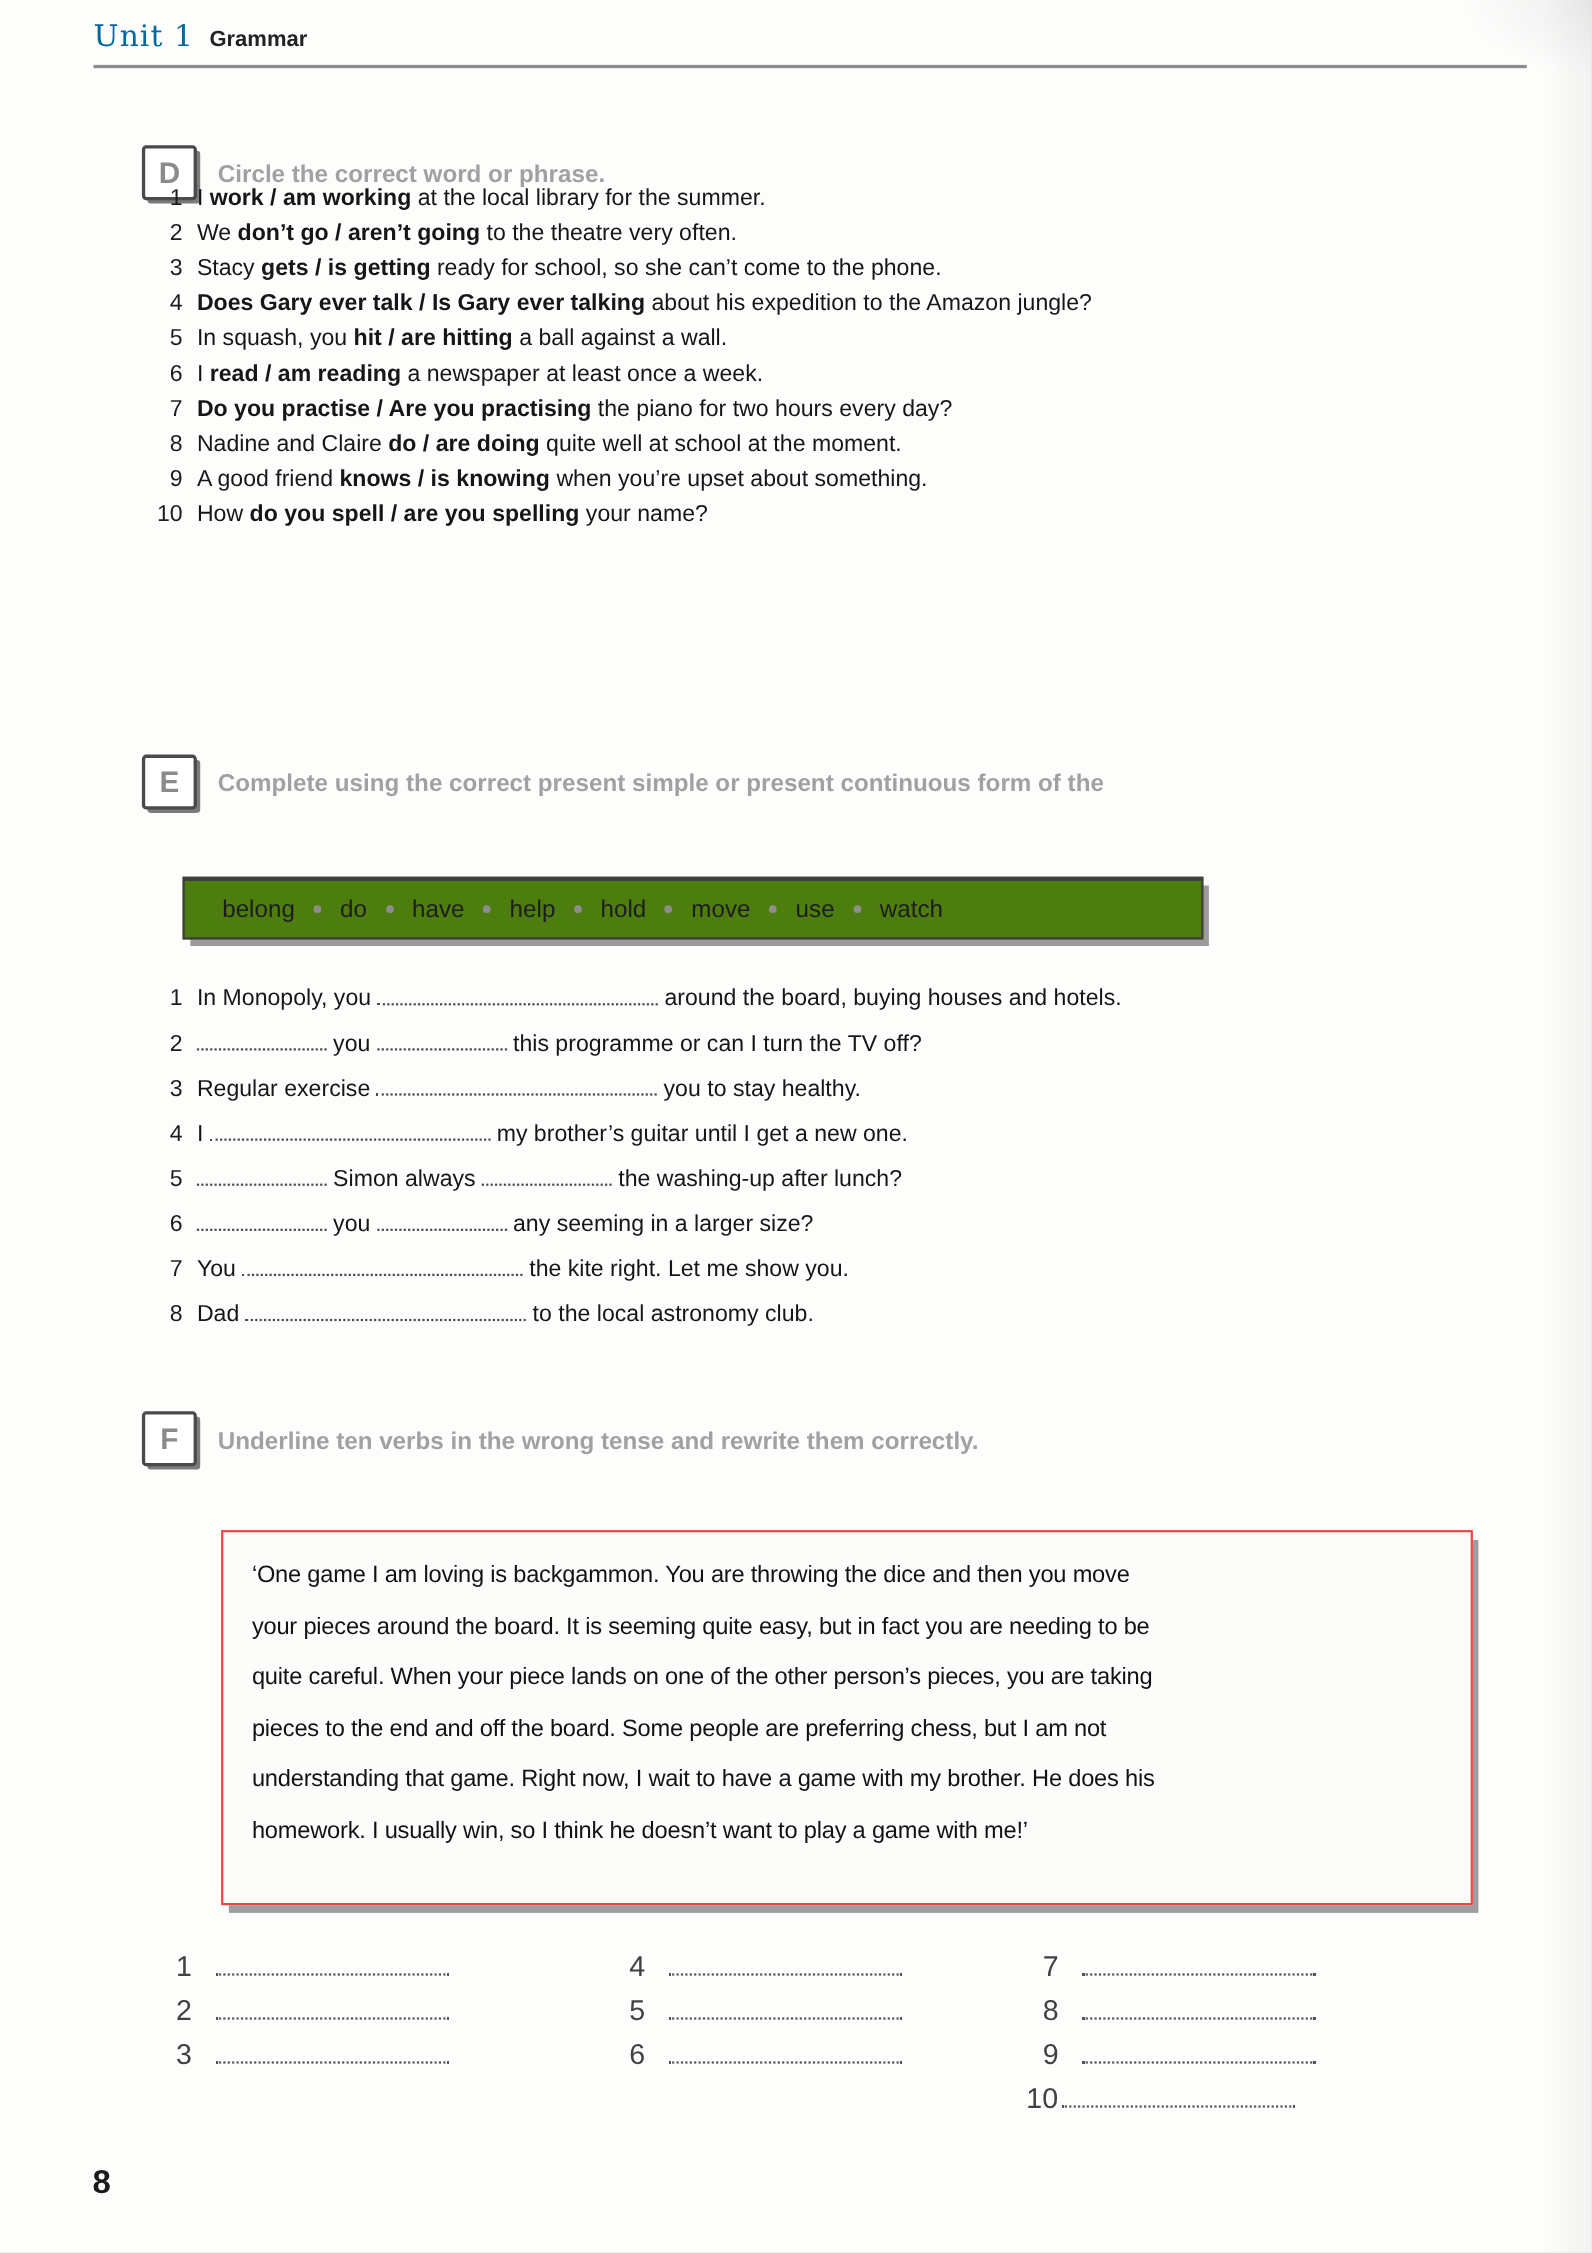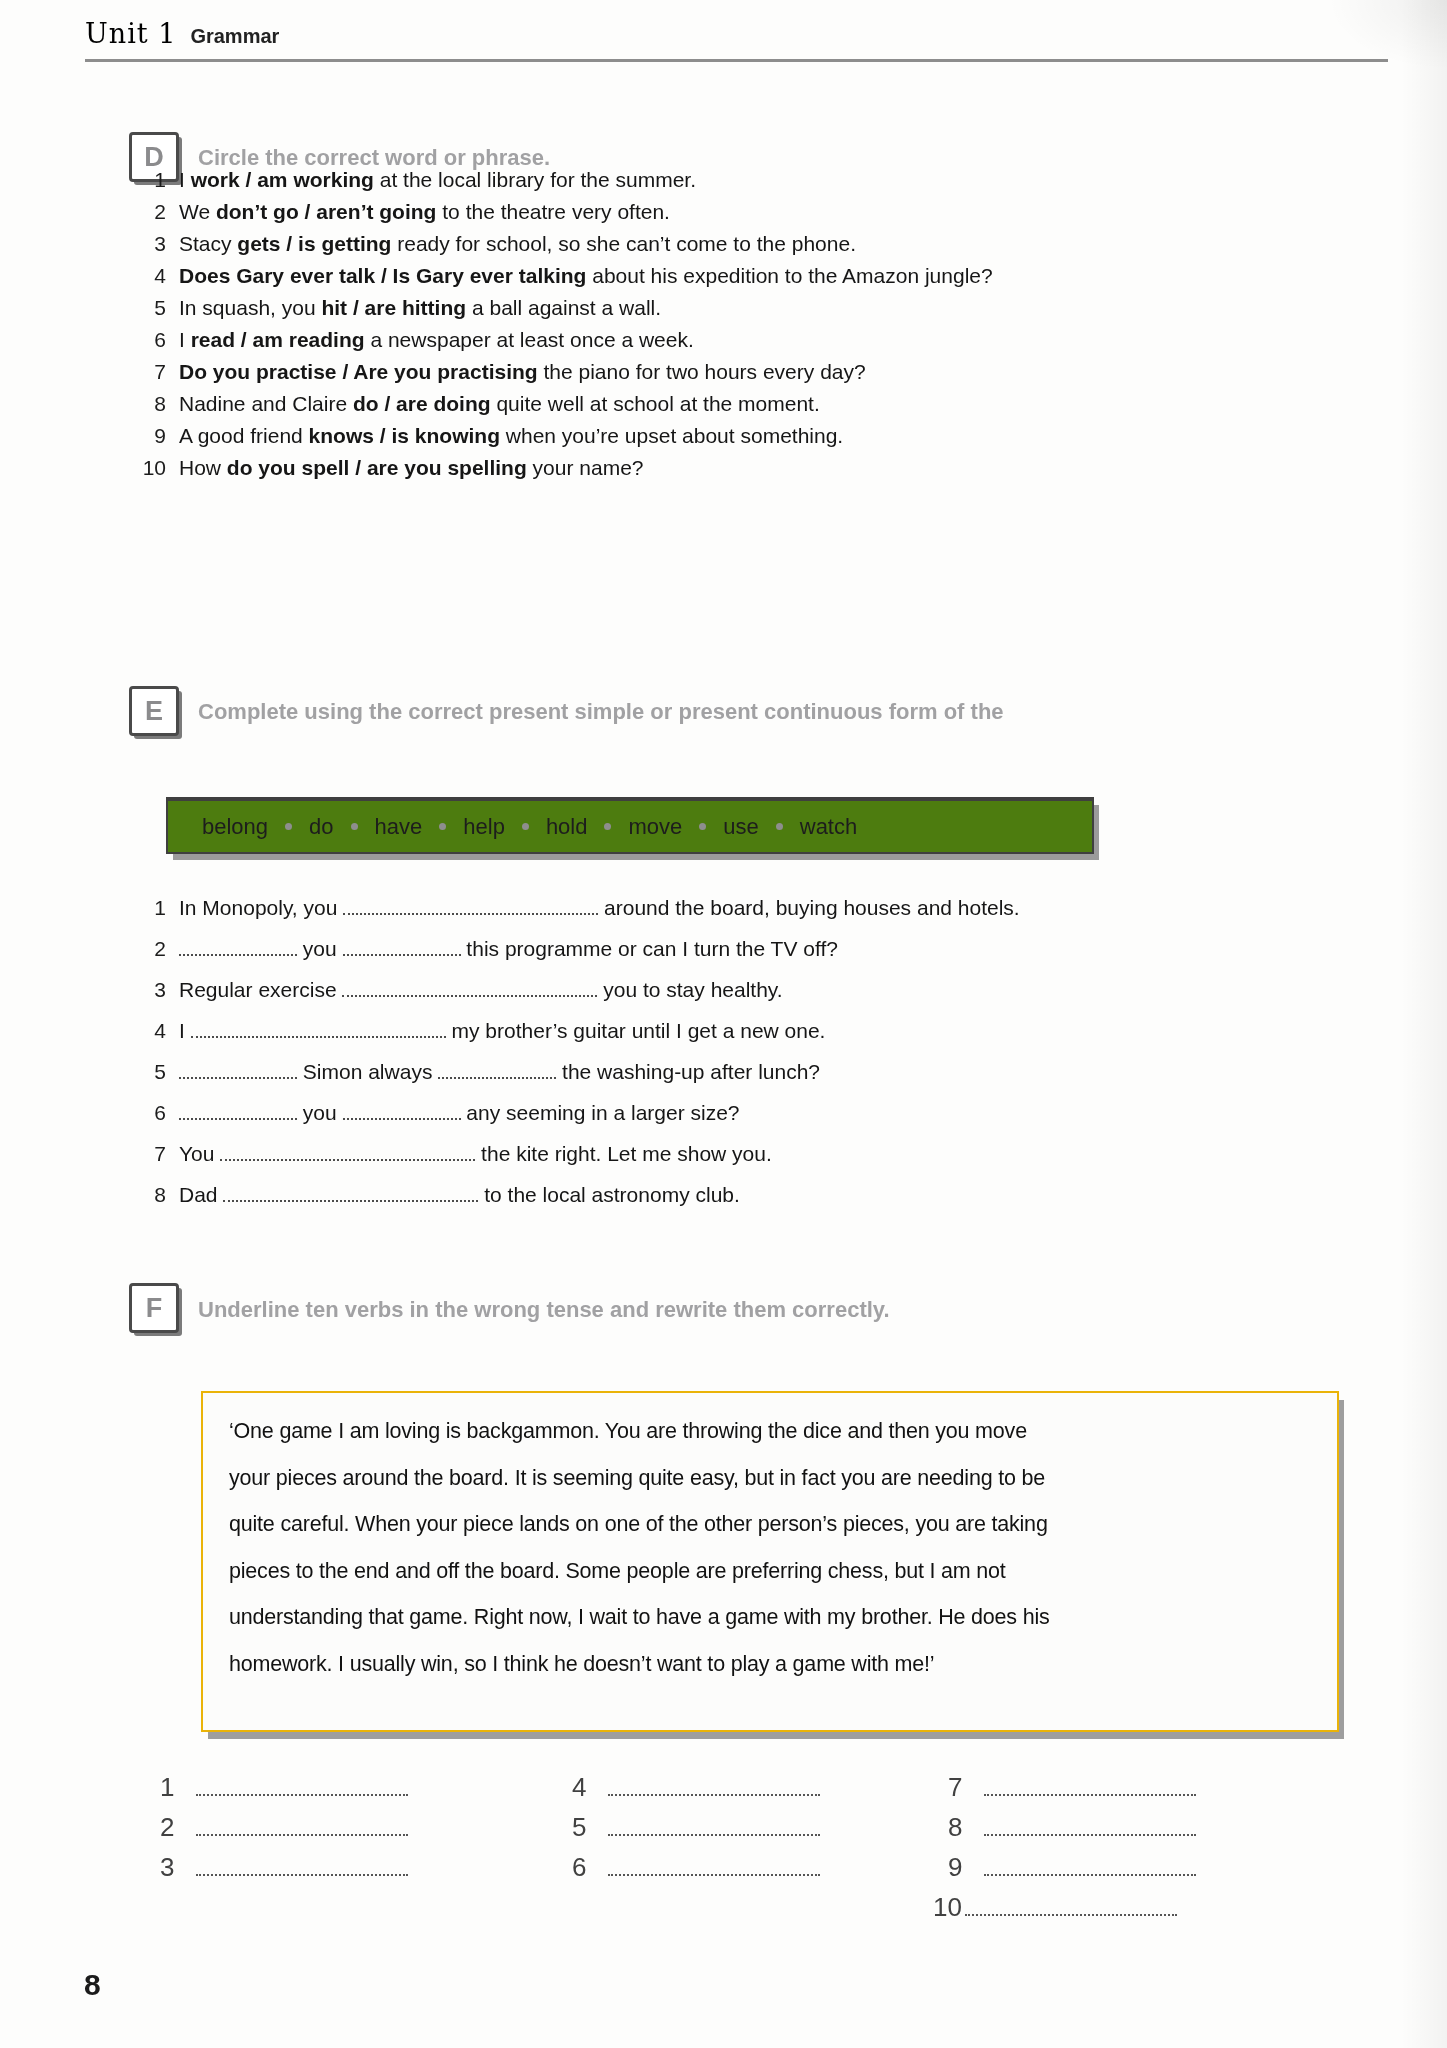--- a/index.html
+++ b/index.html
@@ -14,21 +14,21 @@
     pointer-events:none;
   }
   .page::before{ 
     content:"";position:absolute;top:0;right:0;width:120px;height:70px;
     background:radial-gradient(ellipse at top right,rgba(0,0,0,0.06),rgba(0,0,0,0) 70%);
     pointer-events:none;
   }
 
   
   .hdr{position:absolute;left:85px;top:18px;display:flex;align-items:baseline;}
-  .hdr .unit{font-family:"DejaVu Serif",serif;font-size:27px;color:#000000;letter-spacing:1px;}
+  .hdr .unit{font-family:"DejaVu Serif",serif;font-size:27px;color:#0369a1;letter-spacing:1px;}
   .hdr .subj{font-size:20px;font-weight:bold;color:#222;margin-left:14px;}
   .hrule{position:absolute;left:85px;top:59px;width:1303px;height:3px;background:#8d8d8d;}
 
   
   .badge{
     position:absolute;width:44px;height:44px;background:#fff;
     border:3px solid #4a4a4a;border-radius:4px;
     box-shadow:4px 4px 0 -1px #7b7b7b;
     display:flex;align-items:center;justify-content:center;
     font-size:27px;font-weight:bold;color:#8b8b8d;
@@ -53,21 +53,21 @@
     background:#4d7c0f;border:2px solid #3f3f3f;border-top-width:4px;
     box-shadow:6px 7px 0 -1px #9b9b9b;
     display:flex;align-items:center;padding-left:34px;box-sizing:border-box;
   }
   .wordbox .word{font-size:22px;color:#1d1d1d;}
   .wordbox .dot{width:7px;height:7px;border-radius:50%;background:#8e8e8e;margin:0 17px;flex:none;}
 
   
   .passage{
     position:absolute;left:201px;top:1391px;width:1138px;height:341px;
-    background:#fcfcfb;border:2px solid #eab308;
+    background:#fcfcfb;border:2px solid #ef4444;
     box-shadow:6px 8px 0 -1px #9e9e9e;
     box-sizing:border-box;padding:15px 26px 0 26px;
   }
   .pline{font-size:21.5px;line-height:46.5px;color:#121212;white-space:nowrap;letter-spacing:-0.2px;}
 
   
   .acol{position:absolute;}
   .acol.c1{left:160px;top:1772px;}
   .acol.c2{left:572px;top:1772px;}
   .acol.c3{left:948px;top:1772px;}

